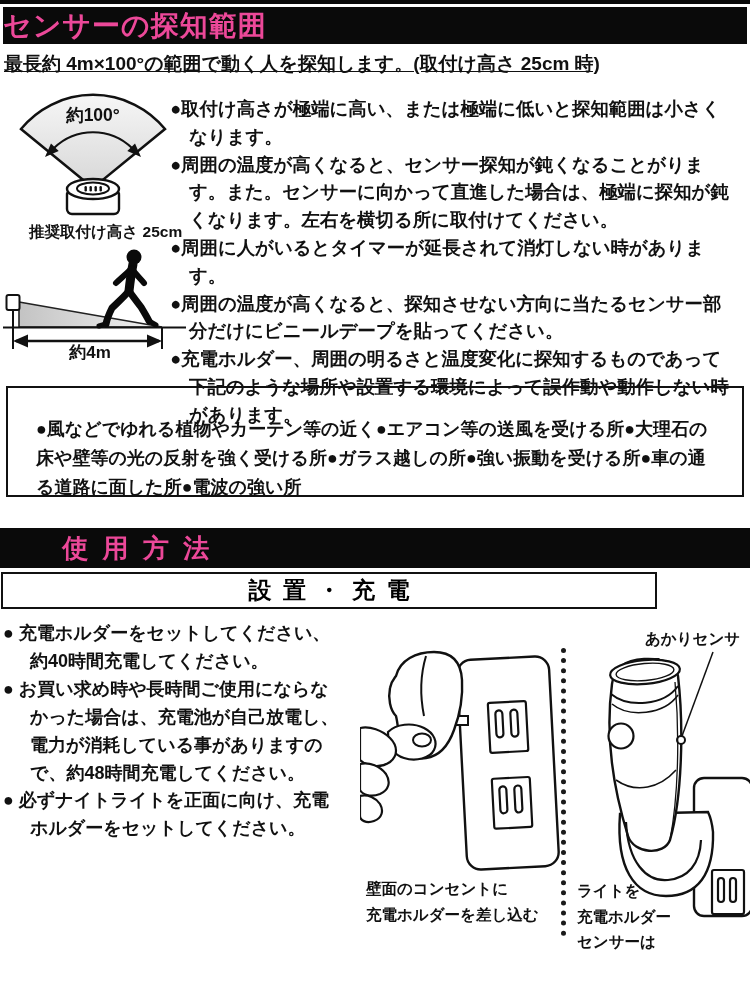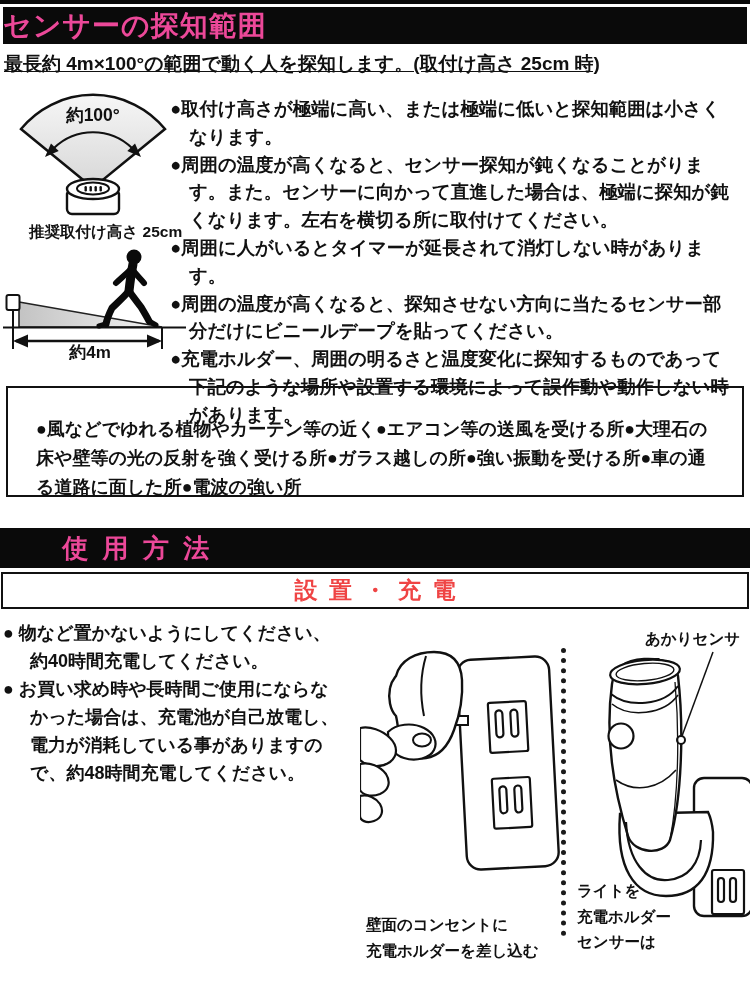--- a/index.html
+++ b/index.html
@@ -14,27 +14,27 @@
   #banner1{left:3px;top:7px;width:744px;height:37px;font-size:28px;line-height:37px;letter-spacing:1px;}
   #intro{left:4px;top:51px;width:740px;font-size:19px;line-height:26px;text-decoration:underline;}
   #mount-label{left:5px;top:222px;font-size:15.5px;margin-left:24px;}
   #d-bullets{left:170px;top:95px;width:562px;font-size:18.4px;line-height:27.8px;}
   .d-b{margin:0;padding-left:19px;text-indent:-19px;}
   #warn-box{left:6px;top:386px;width:738px;height:111px;box-sizing:border-box;
     border:2.5px solid #111;padding:11px 12px;font-size:18px;line-height:29px;}
   #warn-box p{margin:16px;}
   #banner2{left:0;top:528px;width:750px;height:40px;font-size:26px;line-height:40px;
     letter-spacing:0.55em;text-indent:0.55em;padding-left:48px;}
-  #banner3{left:1px;top:572px;width:748px;height:37px;box-sizing:border-box;border:2.5px solid #111;
-    background:#fff;color:#ef4444;text-align:center;font-size:23px;line-height:32px;
+  #banner3{left:1px;top:572px;width:656px;height:37px;box-sizing:border-box;border:2.5px solid #111;
+    background:#fff;color:#000000;text-align:center;font-size:23px;line-height:32px;
     letter-spacing:0.5em;text-indent:0.5em;}
   #u-bullets{left:3px;top:620px;width:342px;font-size:18px;line-height:27.9px;}
   .u-b{margin:0;padding-left:27px;text-indent:-27px;}
   .caption{font-size:15.5px;line-height:1.65;white-space:pre-line;}
-  #wall-caption{left:366px;top:912px;width:220px;}
+  #wall-caption{left:366px;top:876px;width:220px;}
   #set-caption{left:577px;top:878px;width:150px;}
   #sensor-label{left:645px;top:629px;font-size:15.5px;}
   #divider{left:561px;top:648px;height:288px;width:0;border-left:5px dotted #1a1a1a;}
   #note{left:2px;top:956px;width:747px;font-size:17px;line-height:24px;}
   svg{display:block;}
   svg text{font-family:"Liberation Sans","DejaVu Sans",sans-serif;font-weight:700;fill:#111;}
   .ln{stroke:#111;fill:none;}
 </style>
 </head>
 <body>
@@ -120,22 +120,23 @@
 
   <div class="abs banner-black" id="banner2">
     <span>使用方法</span>
   </div>
 
   <div class="abs" id="banner3">
     <span>設置・充電</span>
   </div>
 
   <div class="abs" id="u-bullets">
-    <p class="u-b">● 物など置かないようにしてください、約40時間充電してください。</p>
+    <p class="u-b">● 充電ホルダーをセットしてください、約40時間充電してください。</p>
     <p class="u-b">● お買い求め時や長時間ご使用にならなかった場合は、充電池が自己放電し、電力が消耗している事がありますので、約48時間充電してください。</p>
+    <p class="u-b">● 必ずナイトライトを正面に向け、充電ホルダーをセットしてください。</p>
   </div>
 
   <div class="abs" style="left:360px;top:636px;">
     <svg width="202" height="252" viewBox="0 0 202 252">
       <g transform="rotate(-3 148 128)">
         <rect x="102" y="22" width="92" height="210" rx="14" fill="#fff" stroke="#111" stroke-width="2.4"></rect>
         <g>
           <rect x="131" y="66" width="38" height="50" rx="2" fill="#fff" stroke="#111" stroke-width="2.2"></rect>
           <rect x="138" y="74" width="7" height="27" rx="3.5" fill="none" stroke="#111" stroke-width="2.2"></rect>
           <rect x="153" y="74" width="7" height="27" rx="3.5" fill="none" stroke="#111" stroke-width="2.2"></rect>

